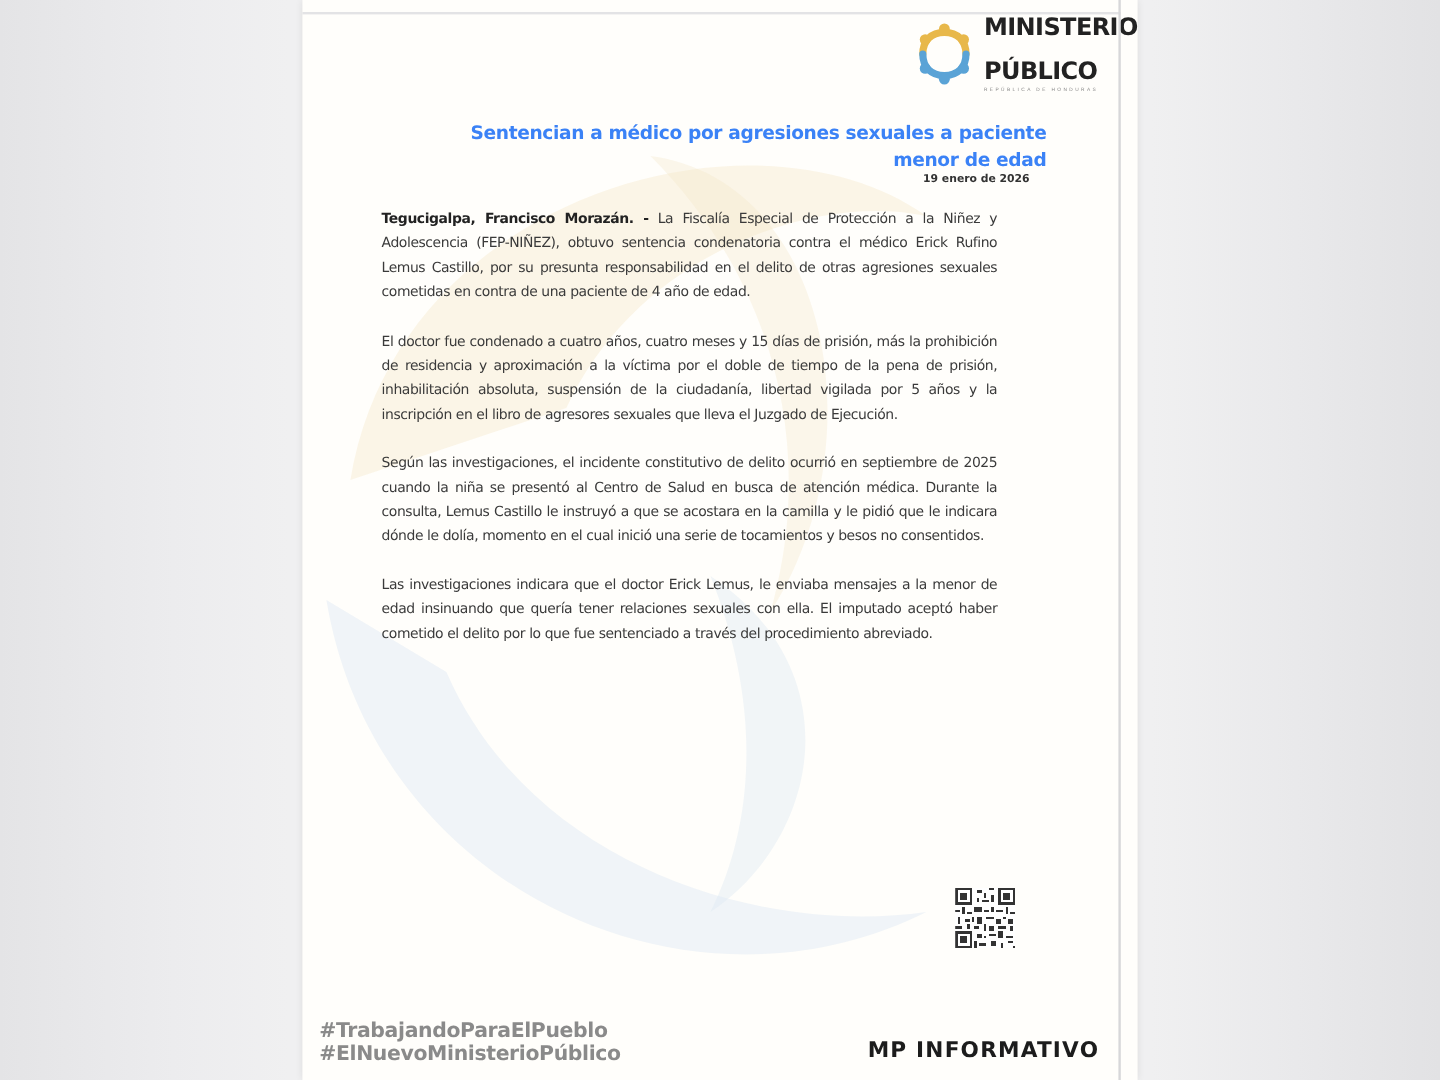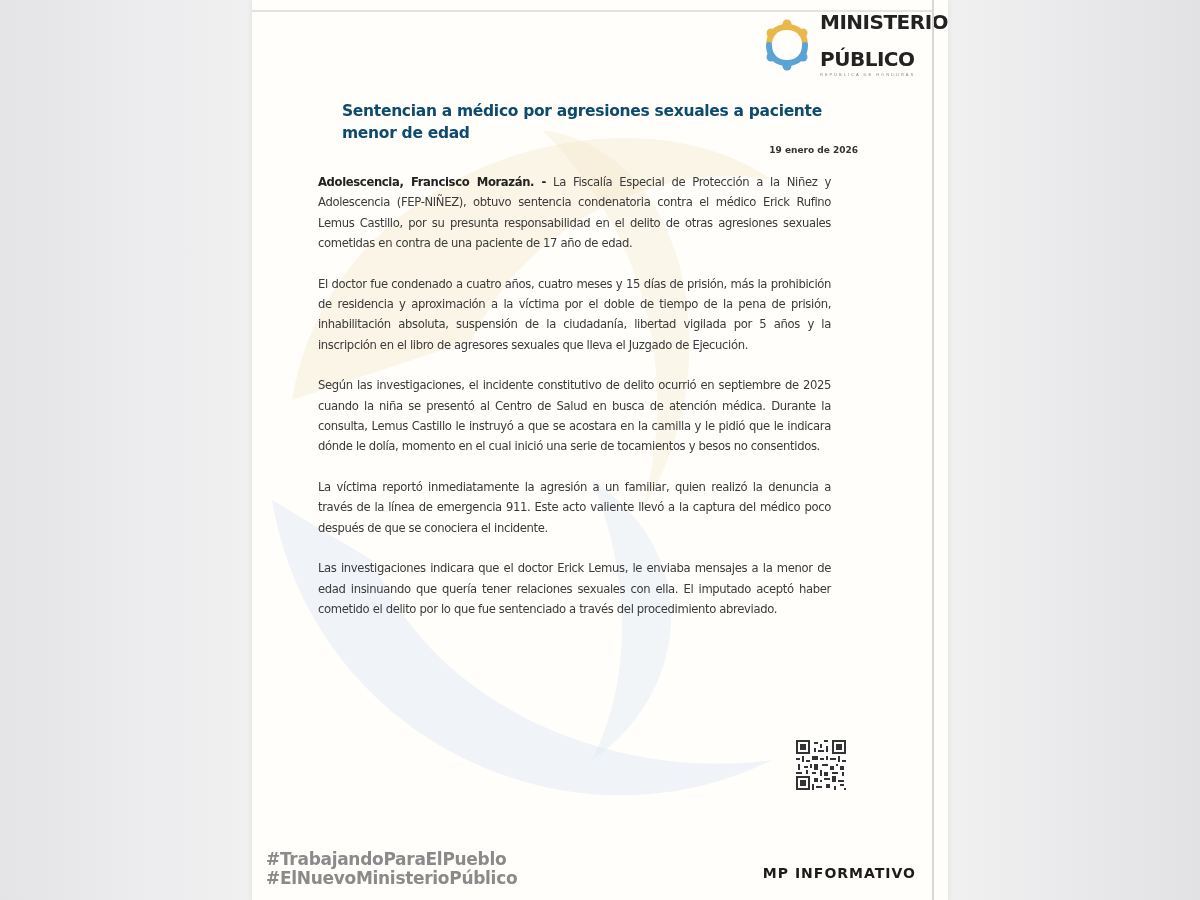--- a/index.html
+++ b/index.html
@@ -52,26 +52,26 @@
     }
     .logo-line2 { margin-top: 17px; }
     .logo-sub {
       font-size: 4px; color: #888; letter-spacing: 2px; margin-top: 4px;
     }
     .doc-title {
       position: absolute;
       left: 90px;
       top: 100px;
       width: 530px;
-      text-align: left;
+      text-align: right;
       font-family: "DejaVu Sans", sans-serif;
       font-weight: bold;
       font-size: 15.5px;
       line-height: 22px;
-      color: #0c4a6e;
+      color: #3b82f6;
       letter-spacing: -0.3px;
     }
     .doc-date {
       position: absolute;
       right: 90px;
       top: 145px;
       font-family: "DejaVu Sans", sans-serif;
       font-weight: bold;
       font-size: 9px;
       color: #333;
@@ -108,21 +108,21 @@
       line-height: 19px;
       color: #8a8a8a;
       letter-spacing: -0.3px;
     }
     .mp-informativo {
       position: absolute;
       right: 32px;
       top: 865px;
       font-family: "DejaVu Sans", sans-serif;
       font-weight: bold;
-      font-size: 14px;
+      font-size: 18px;
       color: #1c1c1c;
       letter-spacing: 1px;
     }
   </style>
 </head>
 <body>
 
 <div class="page">
 
   <svg class="watermark" viewBox="0 0 720 820">
@@ -149,24 +149,23 @@
       <span class="logo-line1">MINISTERIO</span>
       <span class="logo-line2">PÚBLICO</span>
       <span class="logo-sub">REPÚBLICA DE HONDURAS</span>
     </div>
   </div>
 
   <h1 class="doc-title">Sentencian a médico por agresiones sexuales a paciente menor de edad</h1>
   <div class="doc-date">19 enero de 2026</div>
 
   <div class="body-text">
-    <p class="lead"><strong>Adolescencia, Francisco Morazán. -</strong> <span>La Fiscalía Especial de Protección a la Niñez y Adolescencia (FEP-NIÑEZ), obtuvo sentencia condenatoria contra el médico Erick Rufino Lemus Castillo, por su presunta responsabilidad en el delito de otras agresiones sexuales cometidas en contra de una paciente de 17 año de edad.</span></p>
+    <p class="lead"><strong>Tegucigalpa, Francisco Morazán. -</strong> <span>La Fiscalía Especial de Protección a la Niñez y Adolescencia (FEP-NIÑEZ), obtuvo sentencia condenatoria contra el médico Erick Rufino Lemus Castillo, por su presunta responsabilidad en el delito de otras agresiones sexuales cometidas en contra de una paciente de 4 año de edad.</span></p>
     <p>El doctor fue condenado a cuatro años, cuatro meses y 15 días de prisión, más la prohibición de residencia y aproximación a la víctima por el doble de tiempo de la pena de prisión, inhabilitación absoluta, suspensión de la ciudadanía, libertad vigilada por 5 años y la inscripción en el libro de agresores sexuales que lleva el Juzgado de Ejecución.</p>
     <p>Según las investigaciones, el incidente constitutivo de delito ocurrió en septiembre de 2025 cuando la niña se presentó al Centro de Salud en busca de atención médica. Durante la consulta, Lemus Castillo le instruyó a que se acostara en la camilla y le pidió que le indicara dónde le dolía, momento en el cual inició una serie de tocamientos y besos no consentidos.</p>
-    <p>La víctima reportó inmediatamente la agresión a un familiar, quien realizó la denuncia a través de la línea de emergencia 911. Este acto valiente llevó a la captura del médico poco después de que se conociera el incidente.</p>
     <p>Las investigaciones indicara que el doctor Erick Lemus, le enviaba mensajes a la menor de edad insinuando que quería tener relaciones sexuales con ella. El imputado aceptó haber cometido el delito por lo que fue sentenciado a través del procedimiento abreviado.</p>
   </div>
 
   <svg class="qr" viewBox="0 0 25 25" shape-rendering="crispEdges">
     <rect width="25" height="25" fill="#fff"></rect>
     <g fill="#333">
       <rect x="0" y="0" width="7" height="7"></rect>
         <rect x="1" y="1" width="5" height="5" fill="#fff"></rect>
         <rect x="2" y="2" width="3" height="3"></rect>
       <rect x="18" y="0" width="7" height="7"></rect>

